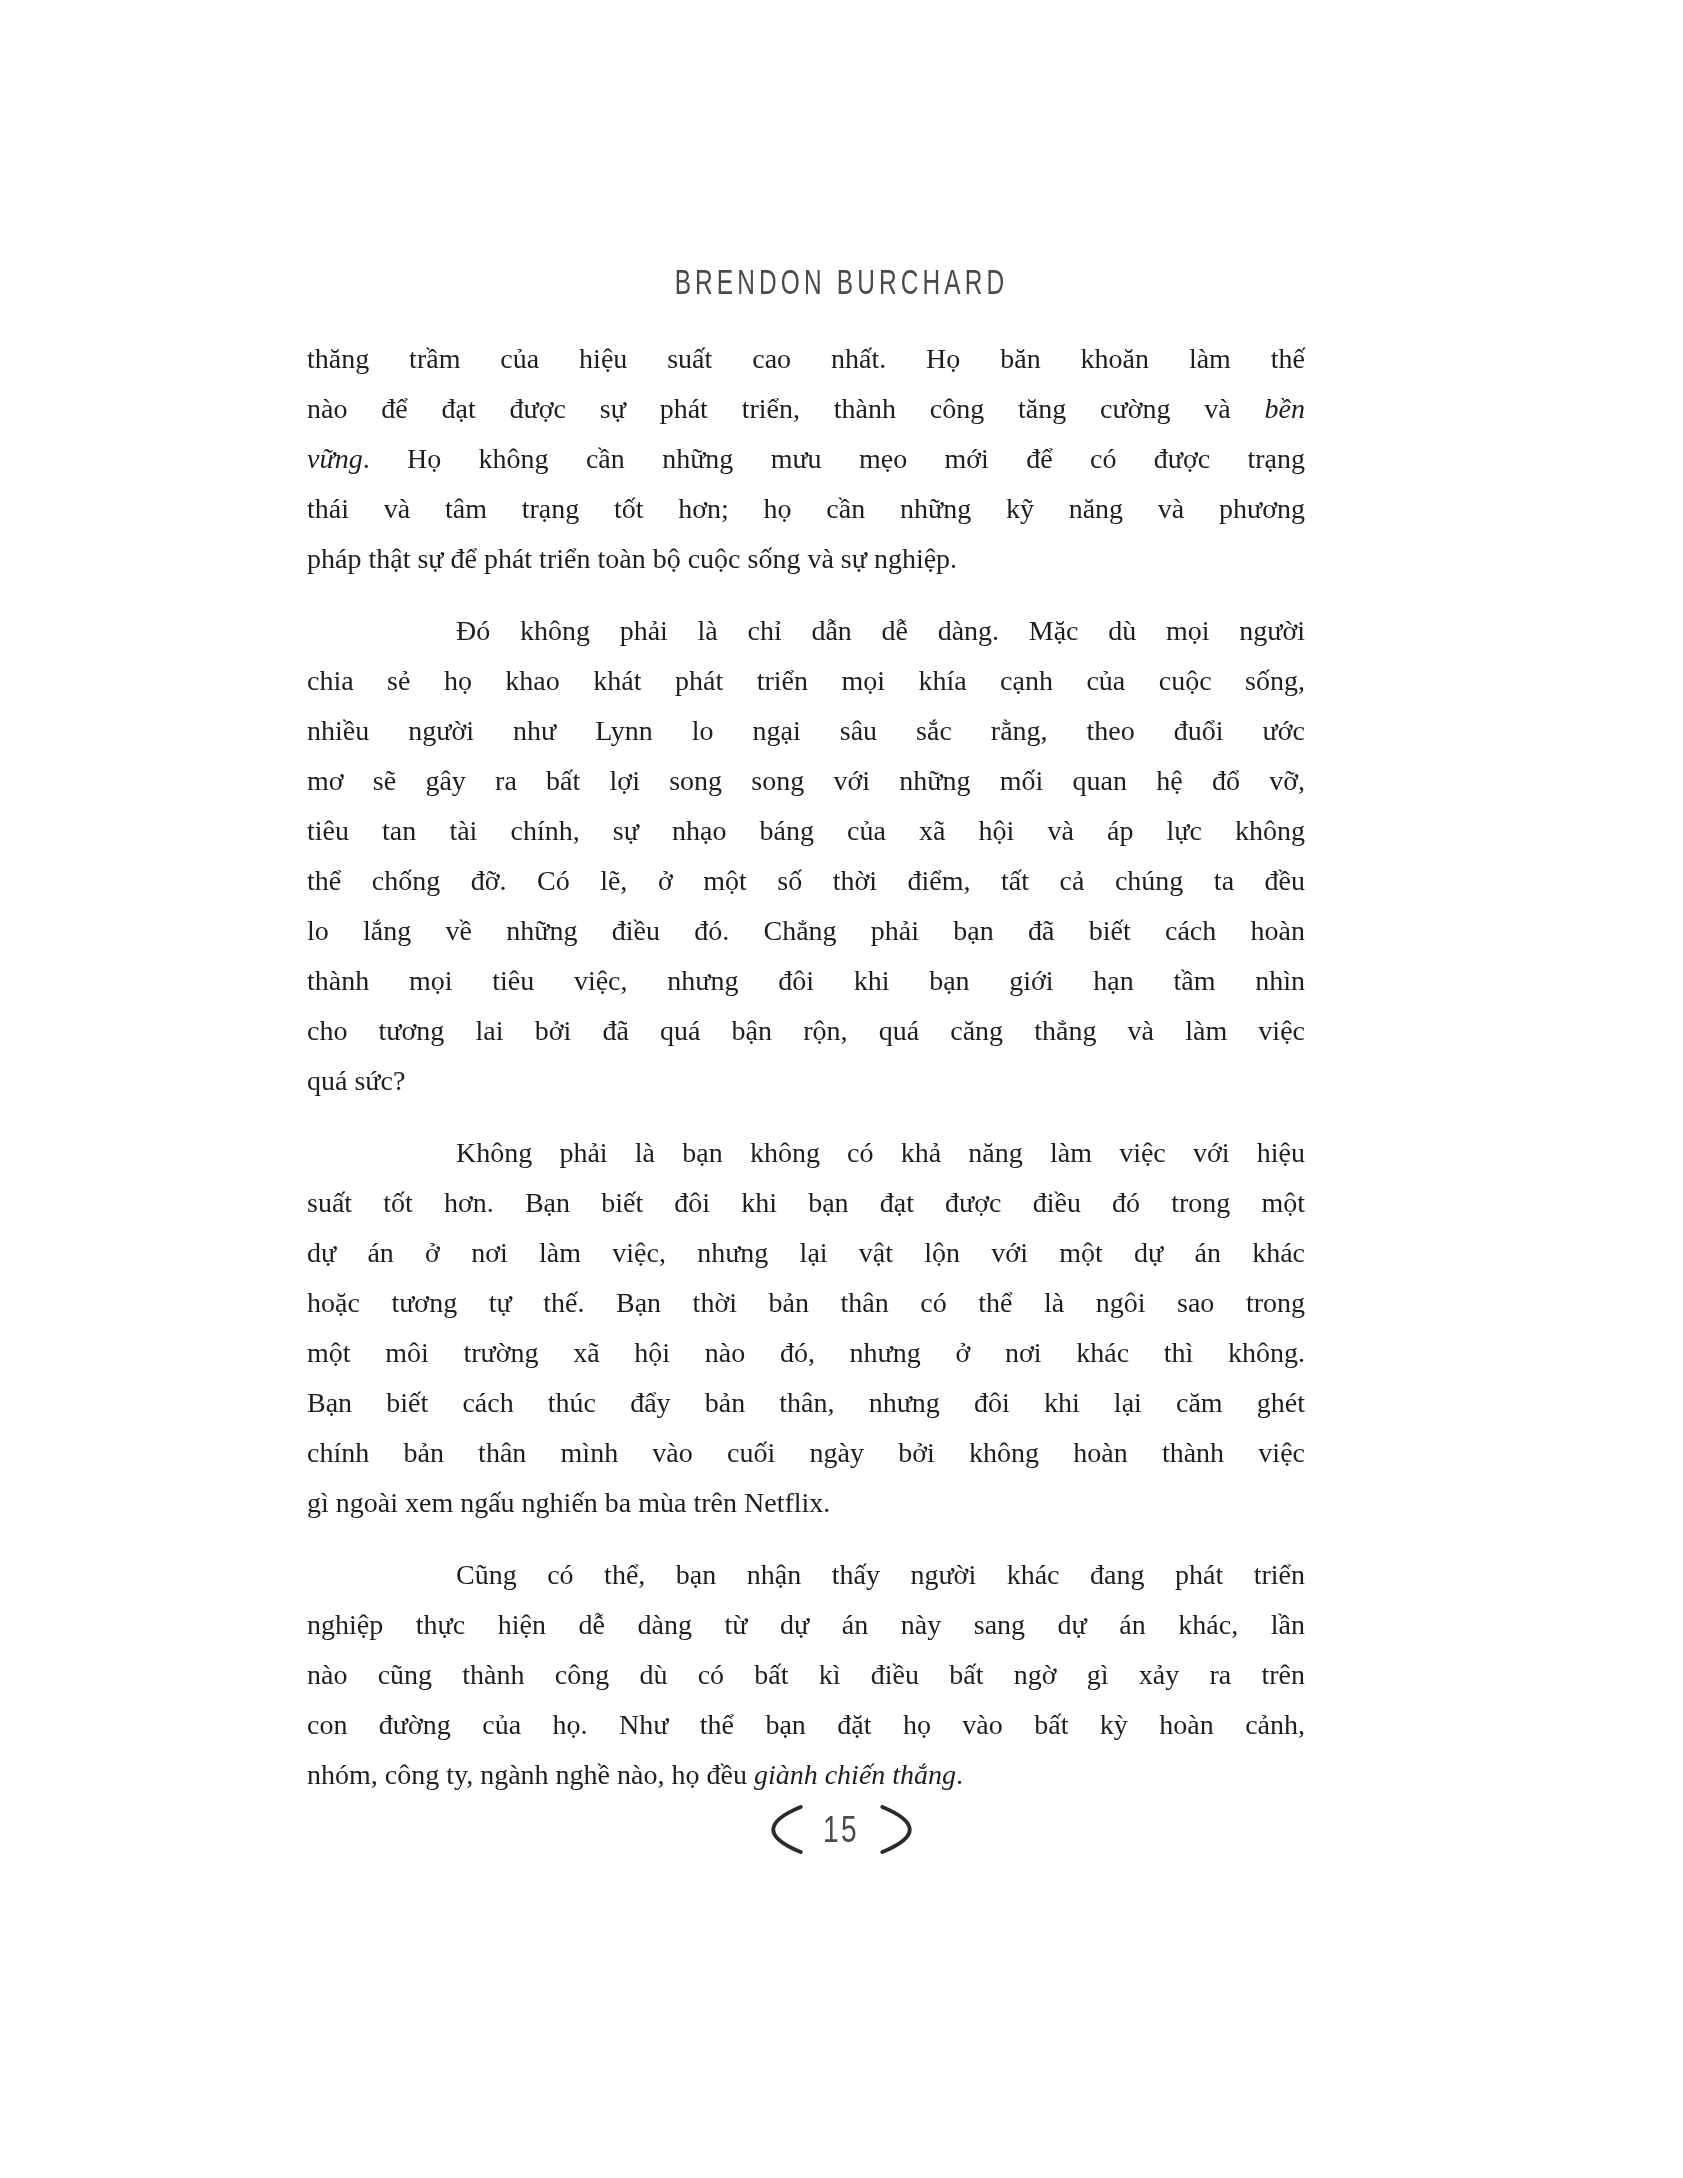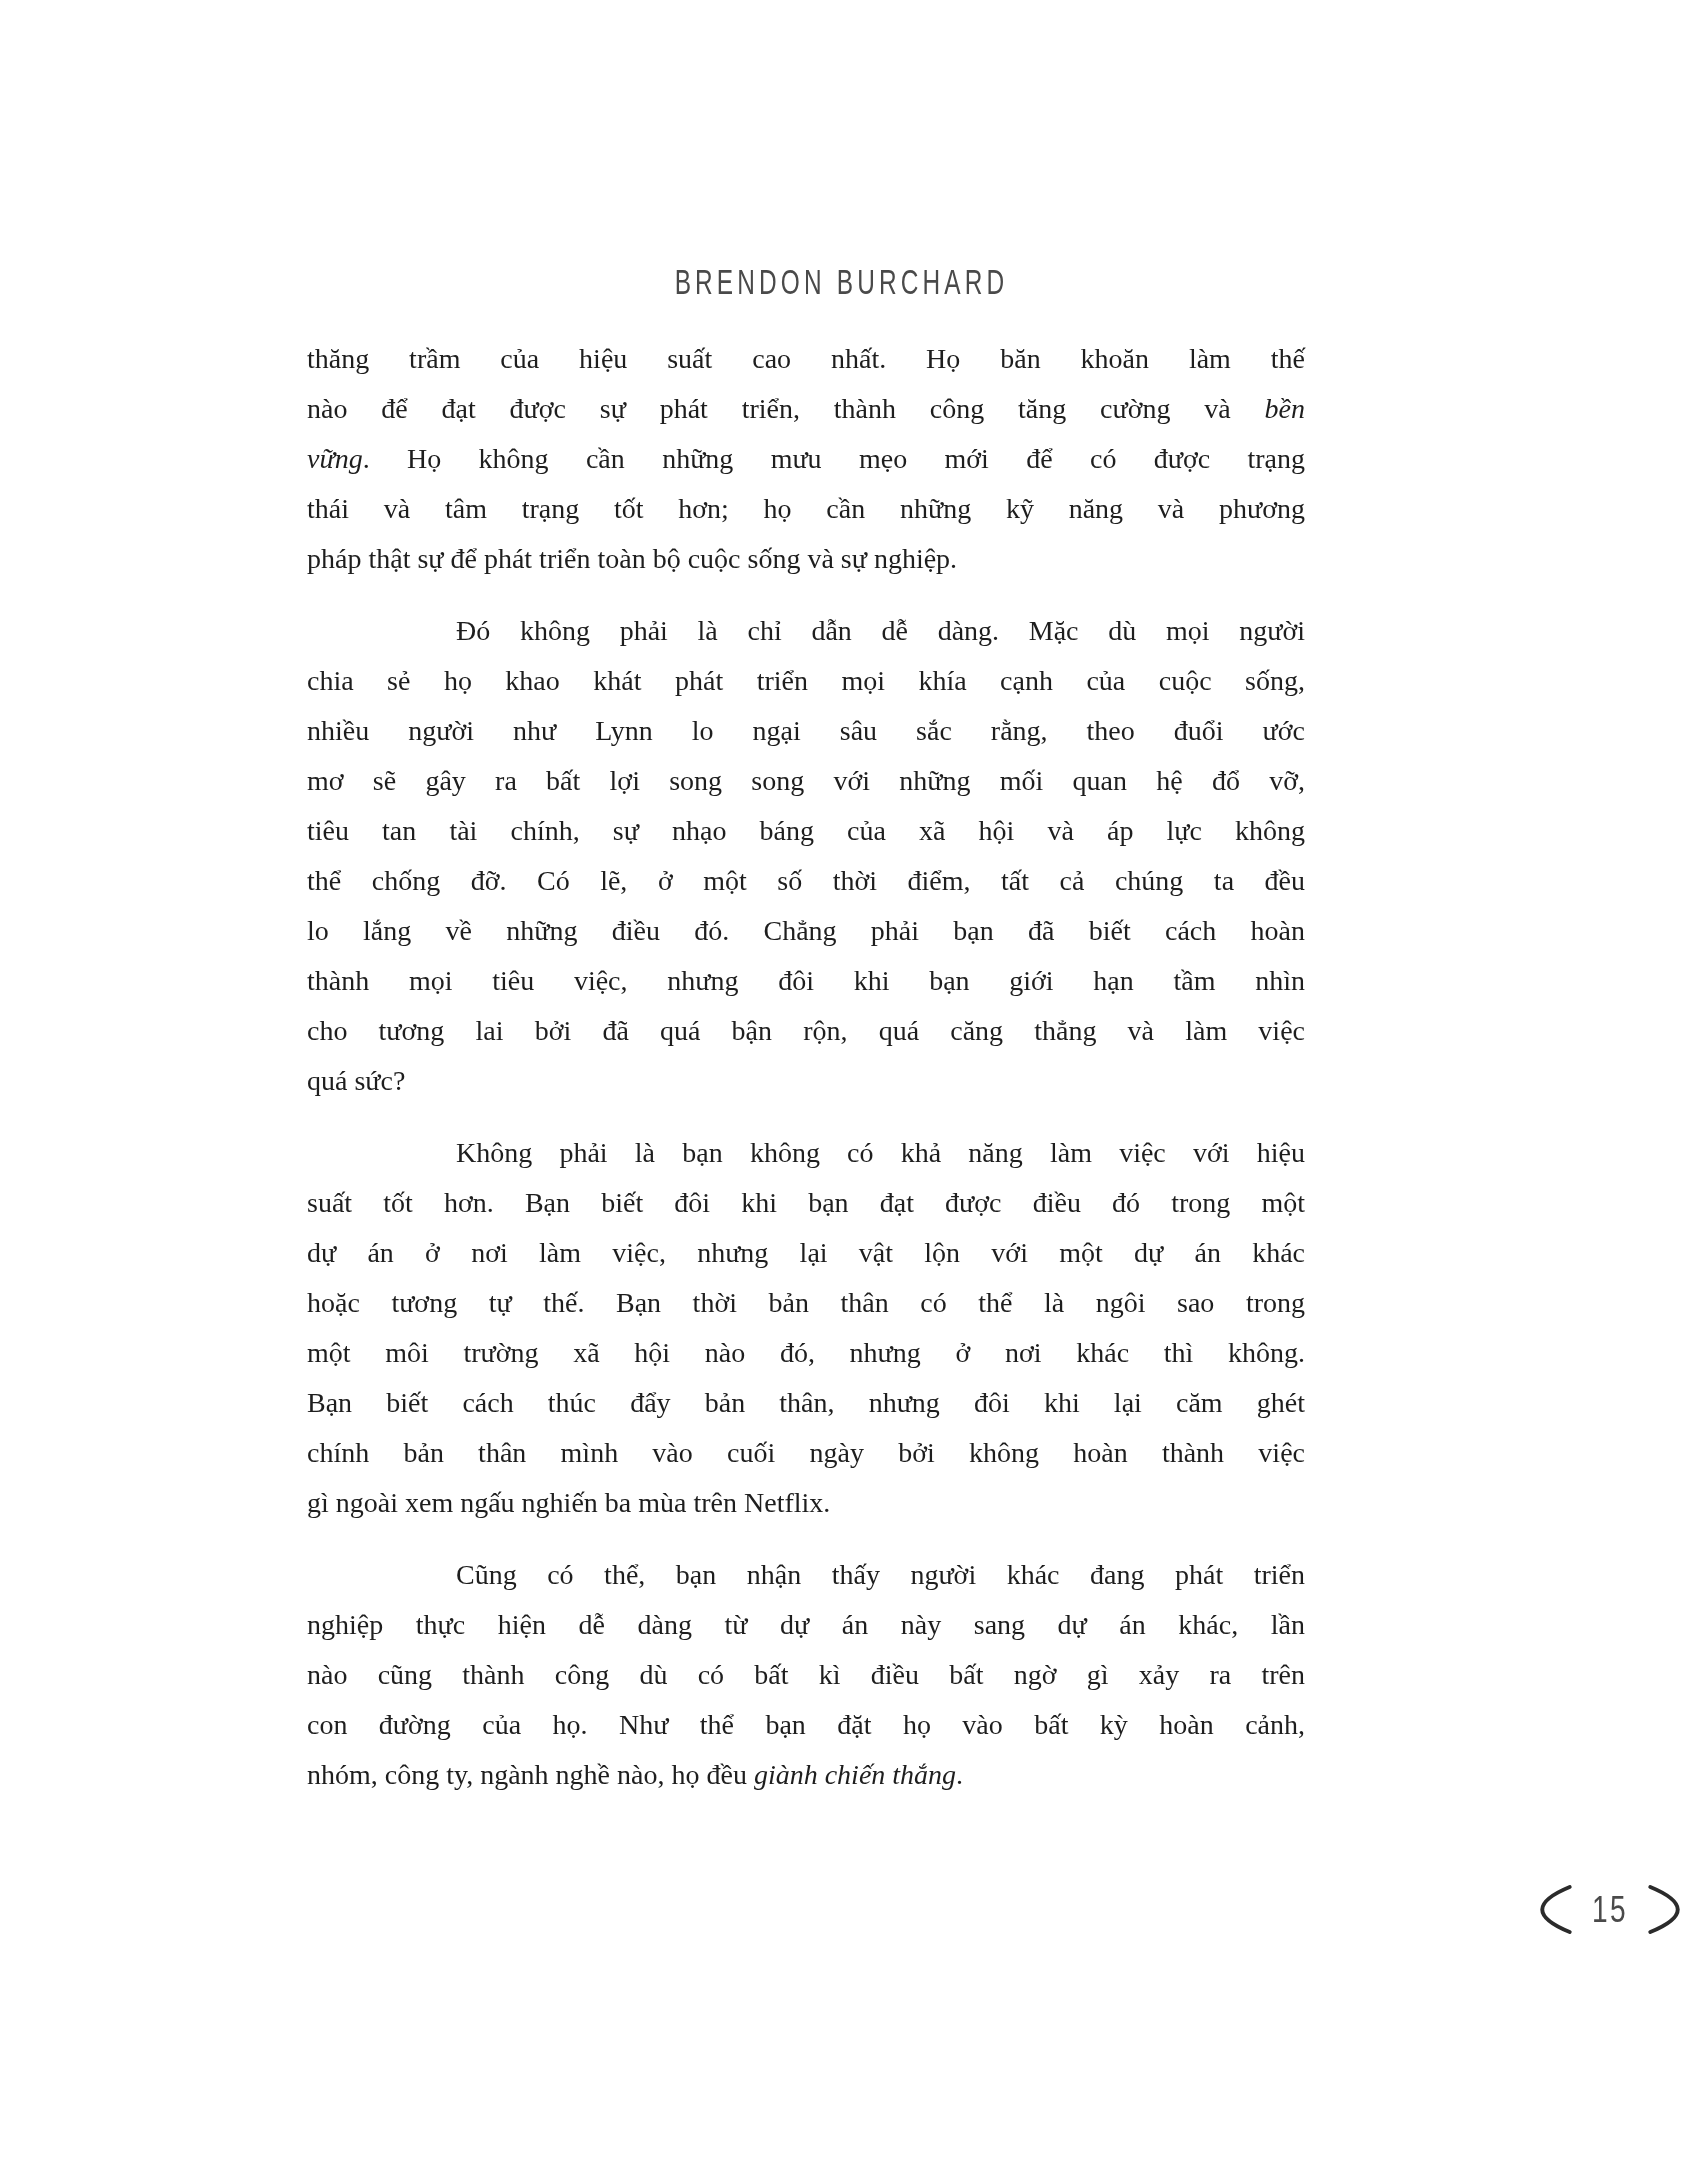--- a/index.html
+++ b/index.html
@@ -38,22 +38,22 @@
     font-size:28px;line-height:50px;
     color:var(--body-color);
   }
   .para{margin:0;}
   .para + .para{margin-top:22px;}
   .para.indent .line:first-child{text-indent:149px;font-family:Liberation Serif, serif;}
   .line{text-align:justify;}
   .line.j{text-align-last:justify;}
   .line em{font-style:italic;}
   .folio{
-    position:absolute;top:1884px;left:0;width:1683px;
-    display:flex;justify-content:flex-end;align-items:center;
+    position:absolute;top:1804px;left:0;width:1683px;
+    display:flex;justify-content:center;align-items:center;
     gap:14px;
   }
   .folio-bracket{display:block;}
   .folio-num{
     display:inline-block;
     font-family:"Liberation Sans", sans-serif;
     font-size:36px;
     color:var(--folio-color);
     letter-spacing:3px;
     transform:scaleX(0.78);

